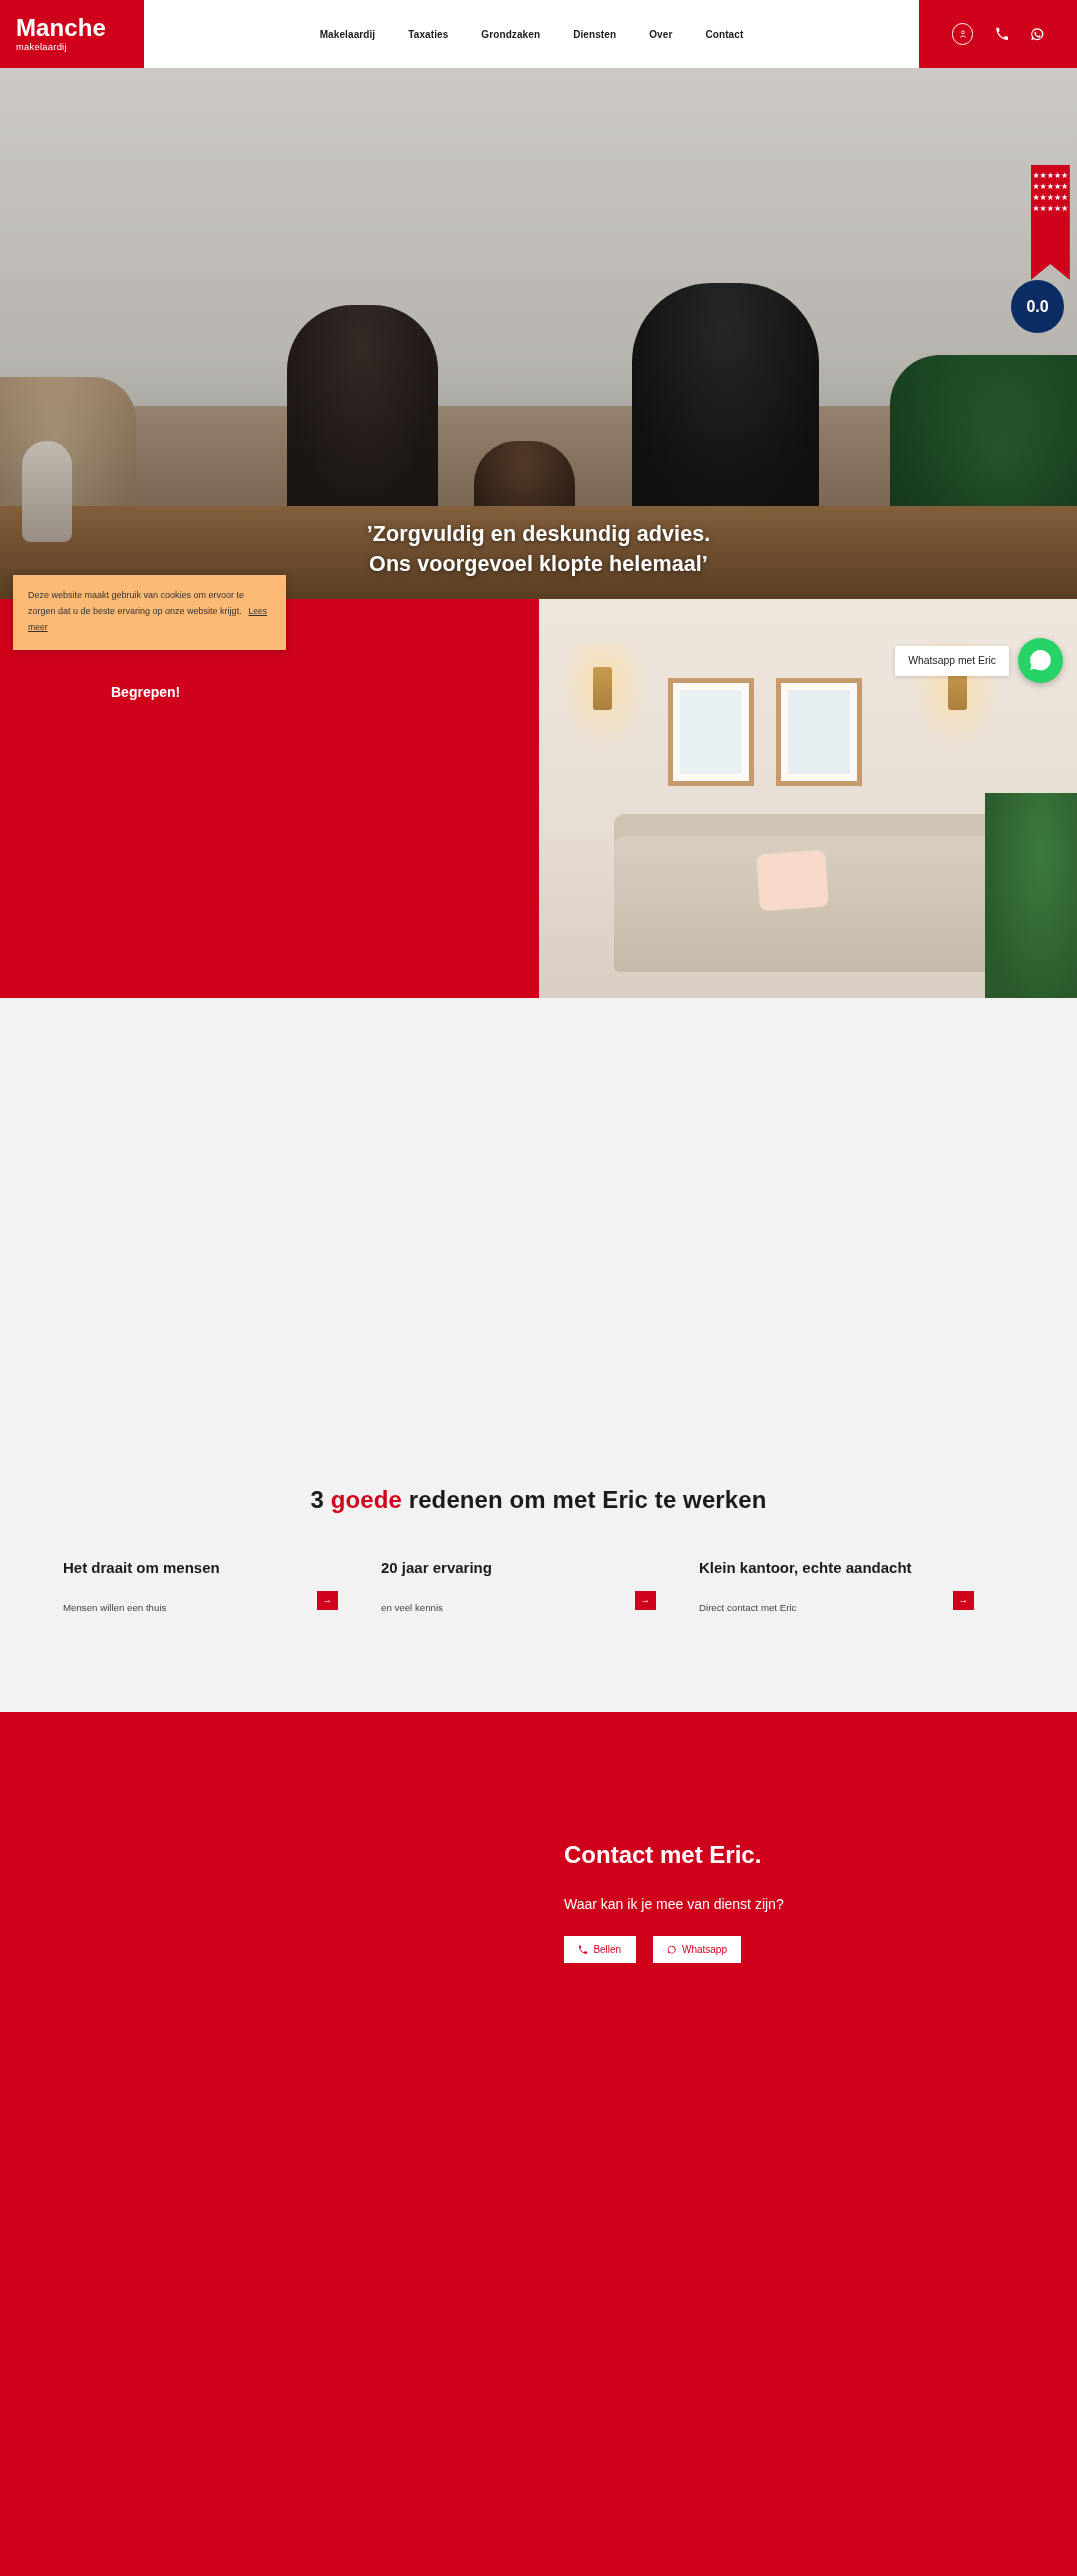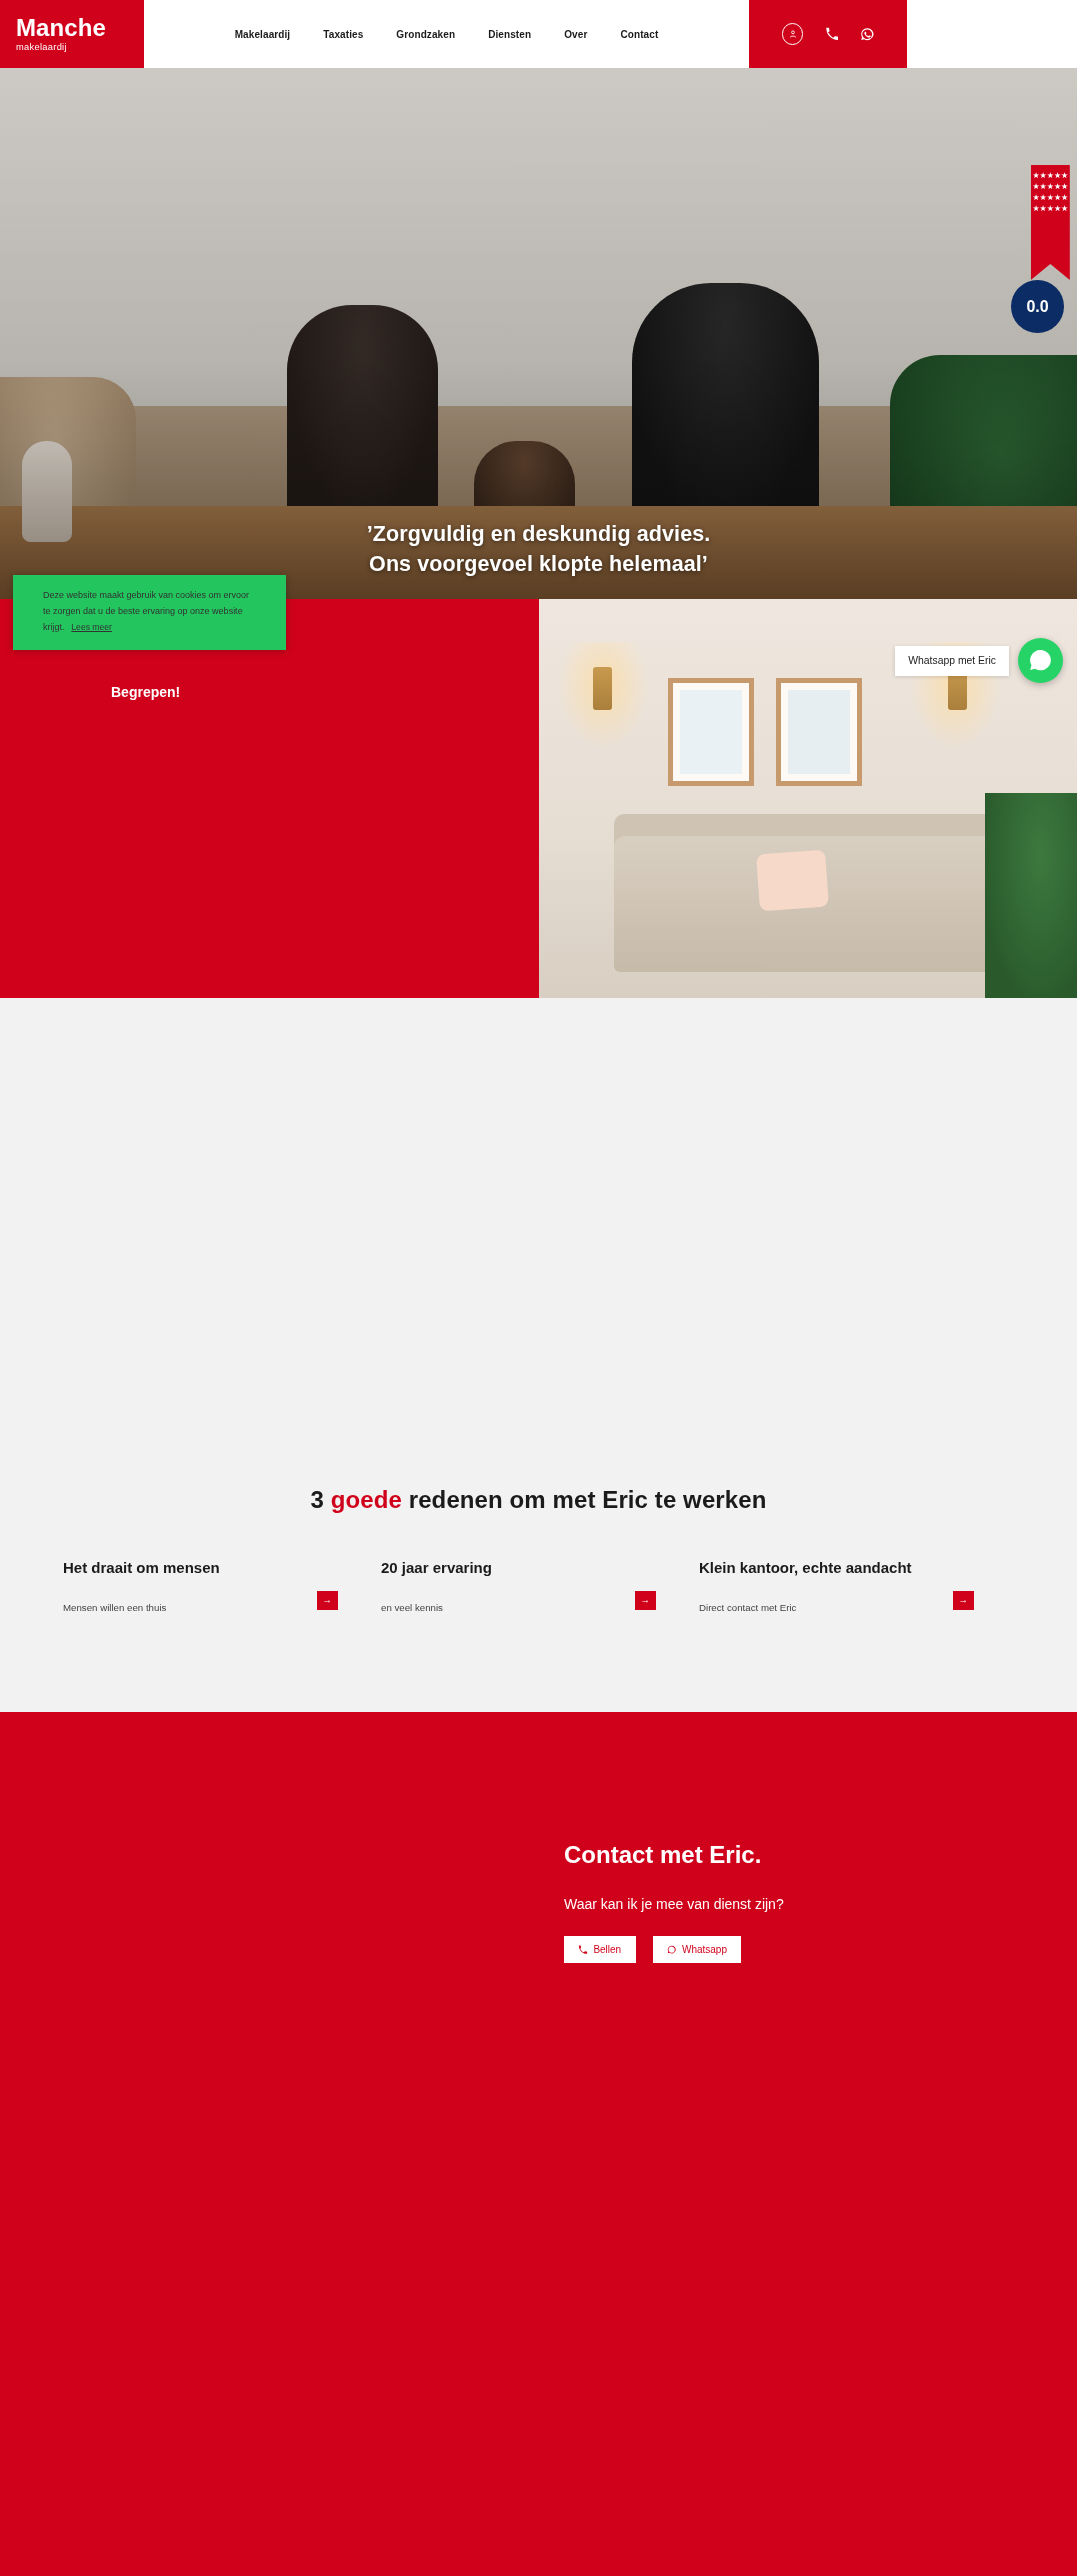--- a/index.html
+++ b/index.html
@@ -6,21 +6,21 @@
   html, body {
     width: 1077px;
     background: #ffffff;
     font-family: "Liberation Sans", sans-serif;
     color: #222;
   }
   body { position: relative; width: 1077px; height: 2576px; overflow: hidden; }
 
   
   .header {
-    position: absolute; top: 0; left: 0; width: 907px; height: 68px;
+    position: absolute; top: 0; left: 0; width: 1077px; height: 68px;
     background: #ffffff; display: flex; align-items: stretch; z-index: 40;
   }
   .logo-block {
     width: 144px; background: #d0021b; color: #fff;
     display: flex; flex-direction: column; justify-content: center;
     padding-left: 16px;
   }
   .logo-main { font-size: 24px; font-weight: bold; letter-spacing: 0.1px; line-height: 1; }
   .logo-sub { font-size: 9.3px; margin-top: 2.9px; letter-spacing: 0.3px; }
   .nav {
@@ -106,22 +106,22 @@
   .ribbon-score {
     position: absolute; right: 13px; top: 280px; width: 53px; height: 53px;
     border-radius: 50%; background: #0b2c64; color: #fff; z-index: 31;
     display: flex; align-items: center; justify-content: center;
     font-size: 16px; font-weight: bold;
   }
 
   
   .cookie {
     position: absolute; left: 13px; top: 575px; width: 273px; min-height: 75px;
-    background: #22c55e; box-shadow: 0 1.4px 7.2px rgba(0,0,0,.25); z-index: 60;
-    padding: 13px 30px; font-size: 9px; line-height: 1.75; color: #333;
+    background: #fdba74; box-shadow: 0 1.4px 7.2px rgba(0,0,0,.25); z-index: 60;
+    padding: 13px 15px; font-size: 9px; line-height: 1.75; color: #333;
   }
   .cookie a { color: #333; text-decoration: underline; margin-left: 4.3px; font-size: 8.6px; }
   .cookie-btn {
     position: absolute; left: 111px; top: 684px; z-index: 61;
     background: transparent; border: 0; color: #ffffff; font-weight: bold;
     font-size: 14px; cursor: pointer;
   }
 
   
   .band { position: absolute; top: 599px; left: 0; width: 1077px; height: 399px; }

